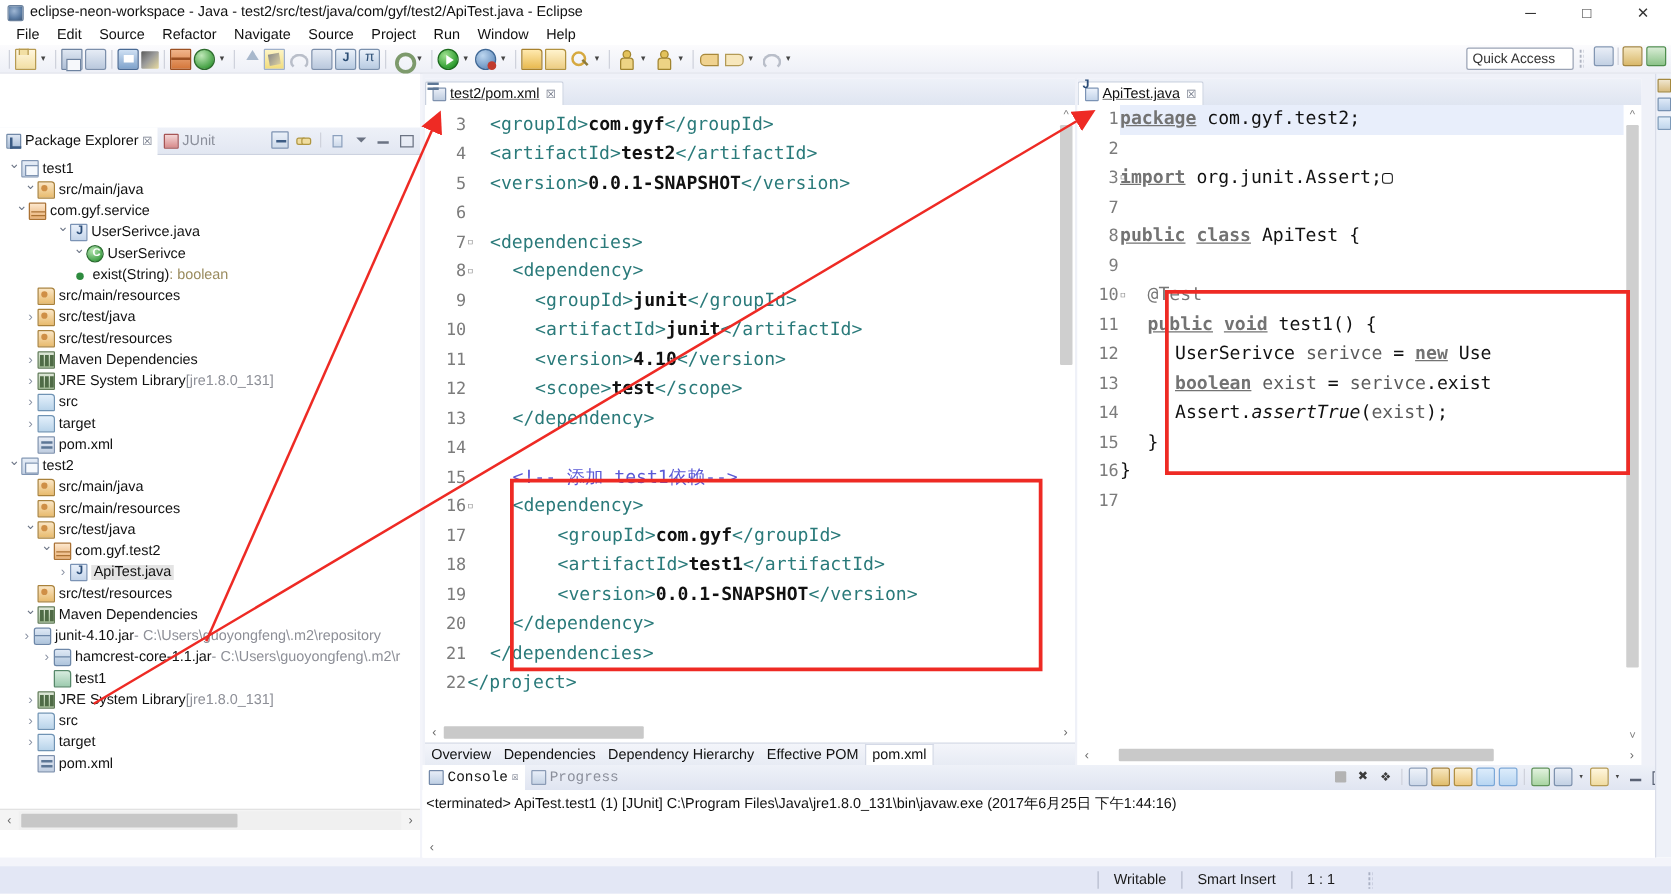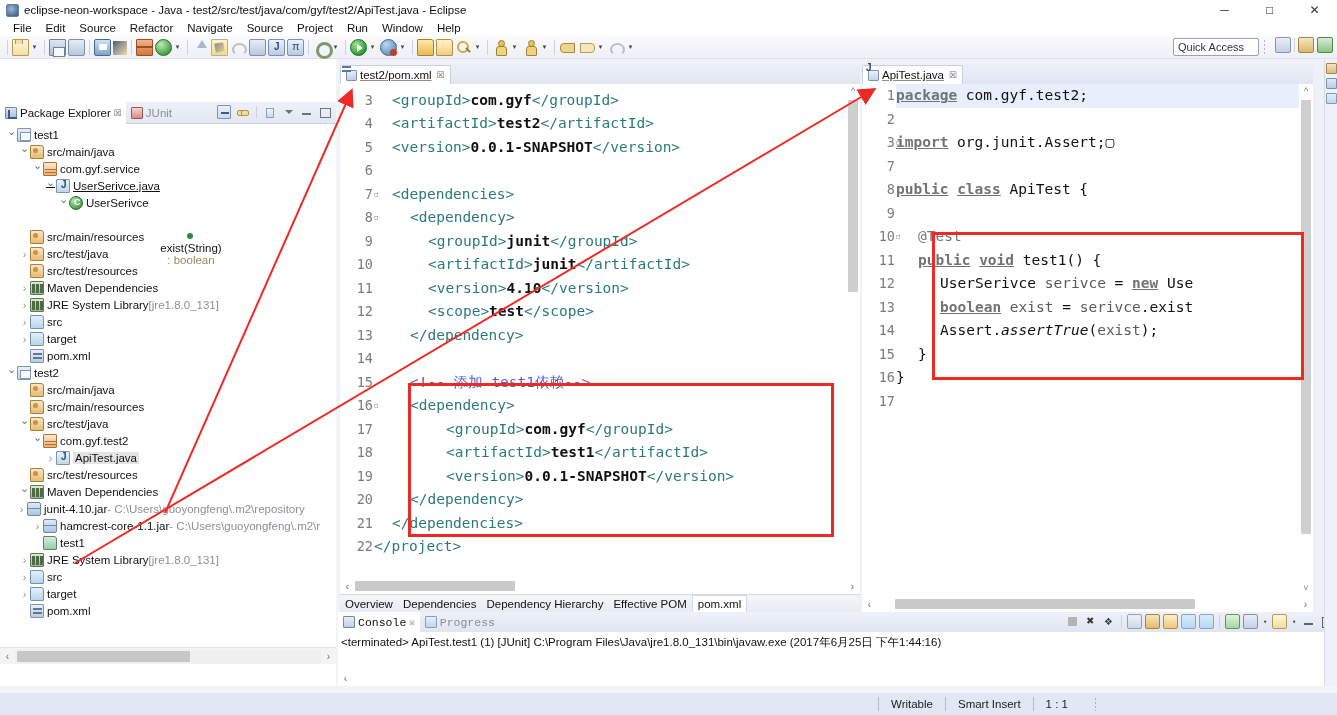--- a/index.html
+++ b/index.html
@@ -421,36 +421,36 @@
         <div class="trow" style="padding-left: 6px;">
           <span class="twist open"></span>
           <span class="tico i-proj"></span>
           <span class="tlabel">test1</span>
         </div>
         <div class="trow" style="padding-left: 19px;">
           <span class="twist open"></span>
           <span class="tico i-srcfolder"></span>
           <span class="tlabel">src/main/java</span>
         </div>
-        <div class="trow" style="padding-left: 32px;">
+        <div class="trow" style="padding-left: 12px;">
           <span class="twist open"></span>
           <span class="tico i-pkgico"></span>
           <span class="tlabel">com.gyf.service</span>
         </div>
-        <div class="trow" style="padding-left: 45px; text-decoration: underline;">
+        <div class="trow" style="padding-left: 45px;">
           <span class="twist open"></span>
           <span class="tico i-java"></span>
           <span class="tlabel">UserSerivce.java</span>
         </div>
         <div class="trow" style="padding-left: 58px;">
           <span class="twist open"></span>
           <span class="tico i-class"></span>
           <span class="tlabel">UserSerivce</span>
         </div>
-        <div class="trow" style="padding-left: 46px; flex-direction: column;">
+        <div class="trow" style="padding-left: 46px;">
           <span class="twist "></span>
           <span class="tico i-method"></span>
           <span class="tlabel">exist(String)</span>
           <span class="tlabel ret"> : boolean</span>
         </div>
         <div class="trow" style="padding-left: 19px;">
           <span class="twist "></span>
           <span class="tico i-srcfolder"></span>
           <span class="tlabel">src/main/resources</span>
         </div>

